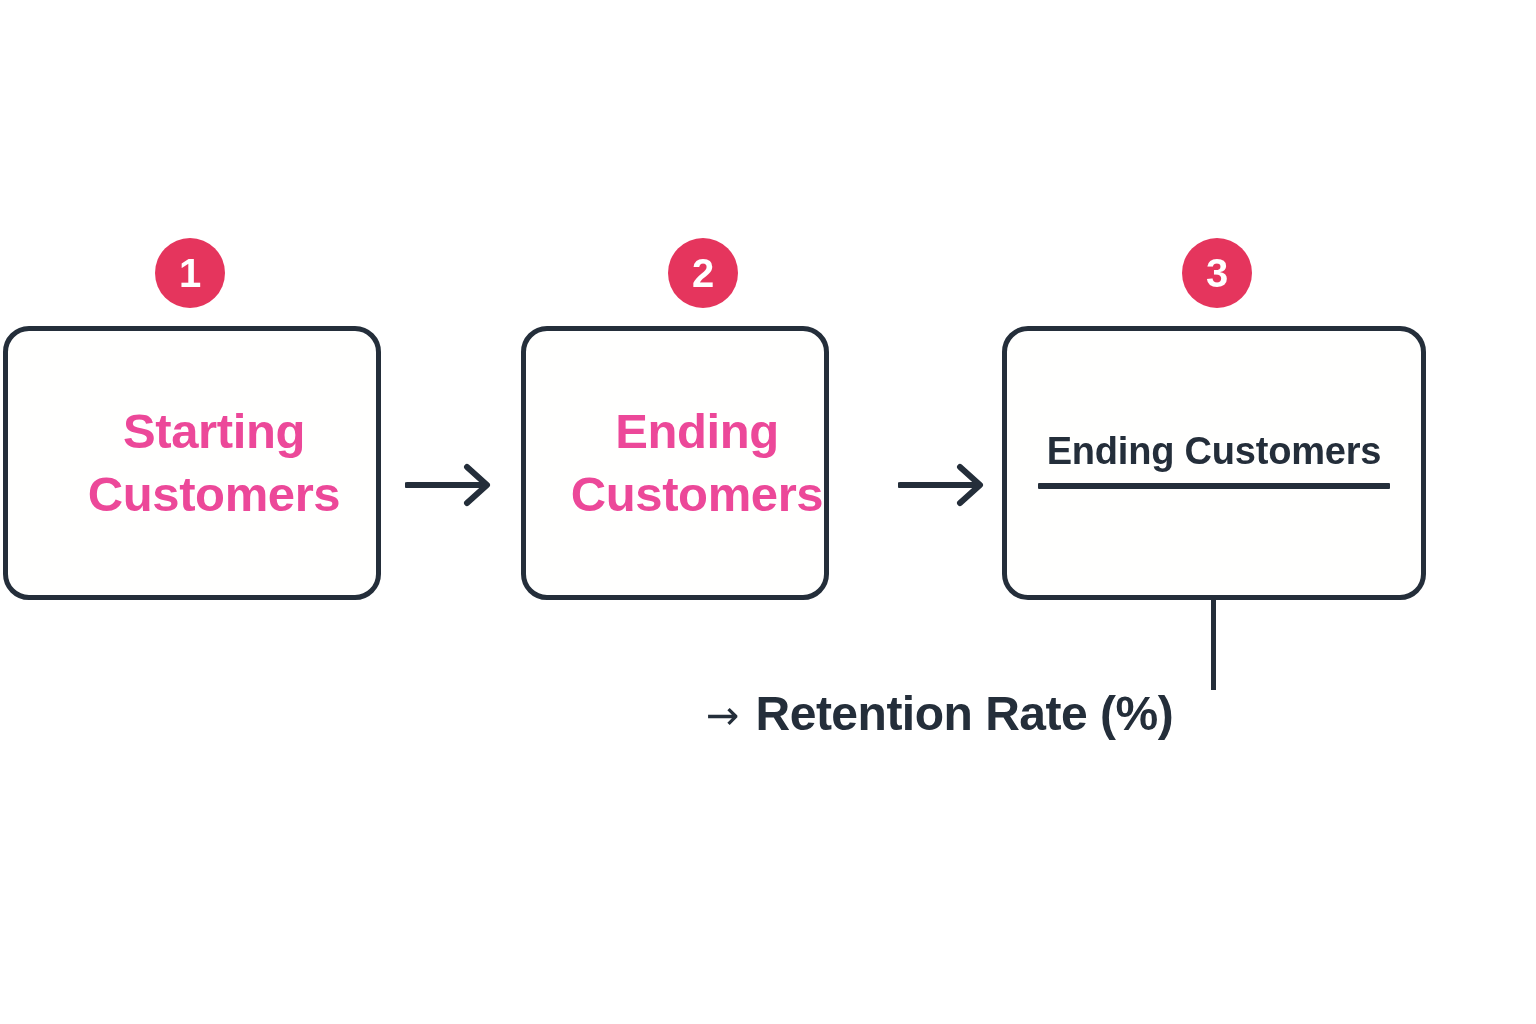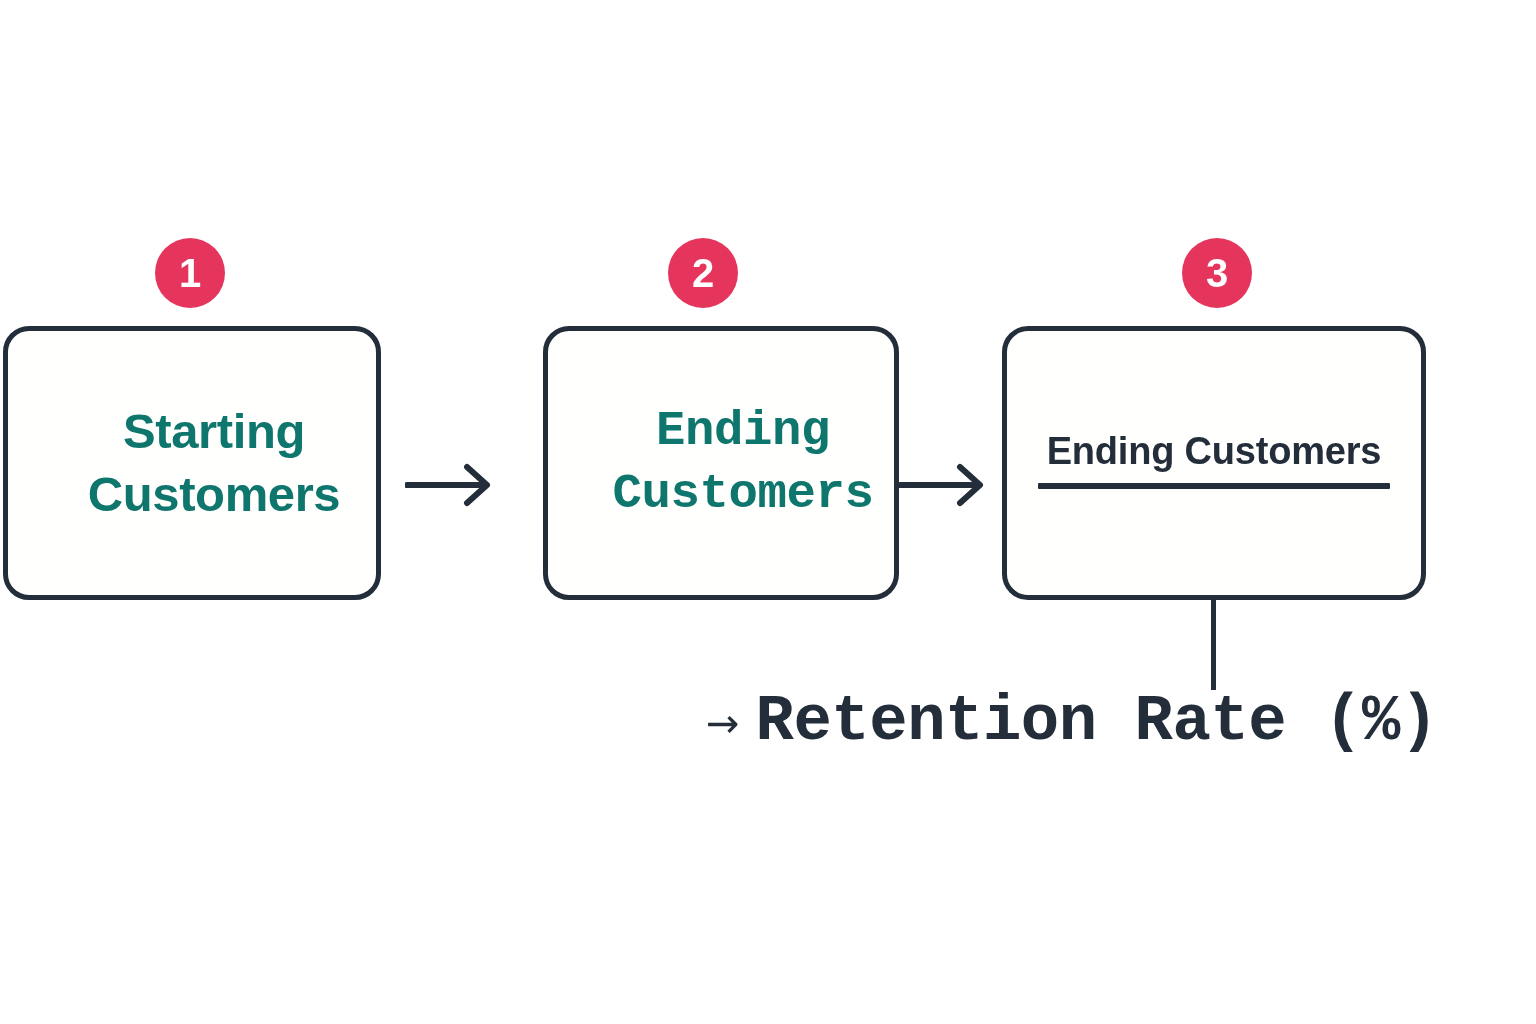--- a/index.html
+++ b/index.html
@@ -25,25 +25,25 @@
     background: #fffffe;
     border: 5px solid #242e3a;
     border-radius: 26px;
     display: flex;
     align-items: center;
     justify-content: center;
     top: 326px;
     height: 274px;
   }
   .box-1 { left: 3px;    width: 378px; }
-  .box-2 { left: 543px;  width: 356px; font-family: Liberation Mono, monospace; }
+  .box-2 { left: 521px;  width: 308px; }
   .box-3 { left: 1002px; width: 424px; }
 
   .box-label {
-    color: #0f766e;
+    color: #ec4899;
     font-size: 49px;
     font-weight: 600;
     line-height: 1.28;
     text-align: center;
     letter-spacing: -0.4px;
     white-space: pre-line;
     margin-left: 44px;
   }
 
   
@@ -120,26 +120,25 @@
     color: #242e3a;
   }
   .result-arrow-glyph {
     font-size: 40px;
     line-height: 1;
     font-family: "DejaVu Sans", sans-serif;
     position: relative;
     top: 1px;
   }
   .result-text {
-    font-size: 64px;
+    font-size: 48px;
     font-weight: 600;
     letter-spacing: -0.5px;
     line-height: 1;
     white-space: nowrap;
-    font-family: Liberation Mono, monospace;
   }
 </style>
 </head>
 <body>
 
 <div id="canvas">
 
   <div class="badge badge-1">
     <span>1</span>
   </div>

